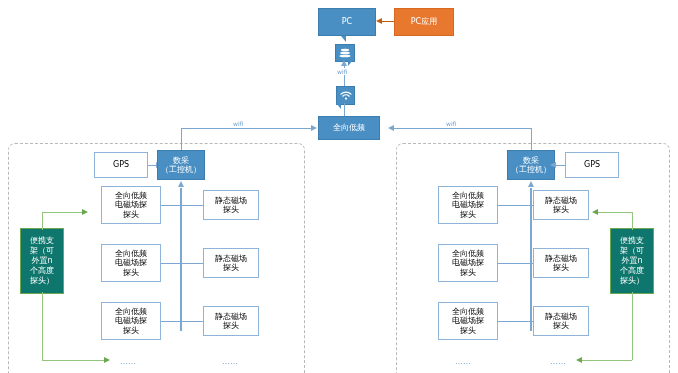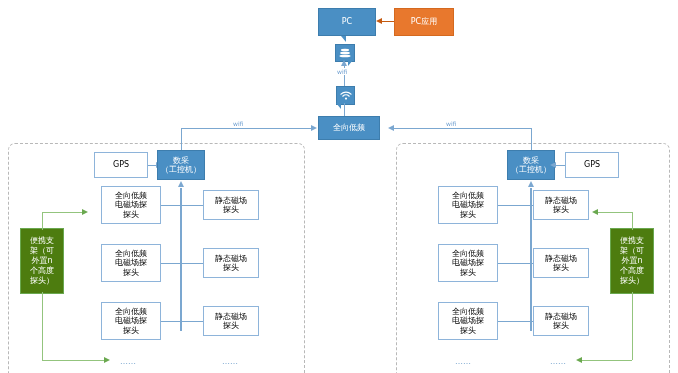--- a/index.html
+++ b/index.html
@@ -39,21 +39,21 @@
     color:#ffffff;
     font-size:8px;
   }
   .box-white{
     background:#ffffff;
     border:1px solid #8eb4da;
     color:#000000;
     font-size:8px;
   }
   .box-green-fill{
-    background:#4d7c0f;
+    background:#0f766e;
     border:1px solid #6aa84f;
     color:#ffffff;
     font-size:8px;
     line-height:1.25;
   }
 
   
   .panel{
     position:absolute;
     box-sizing:border-box;

